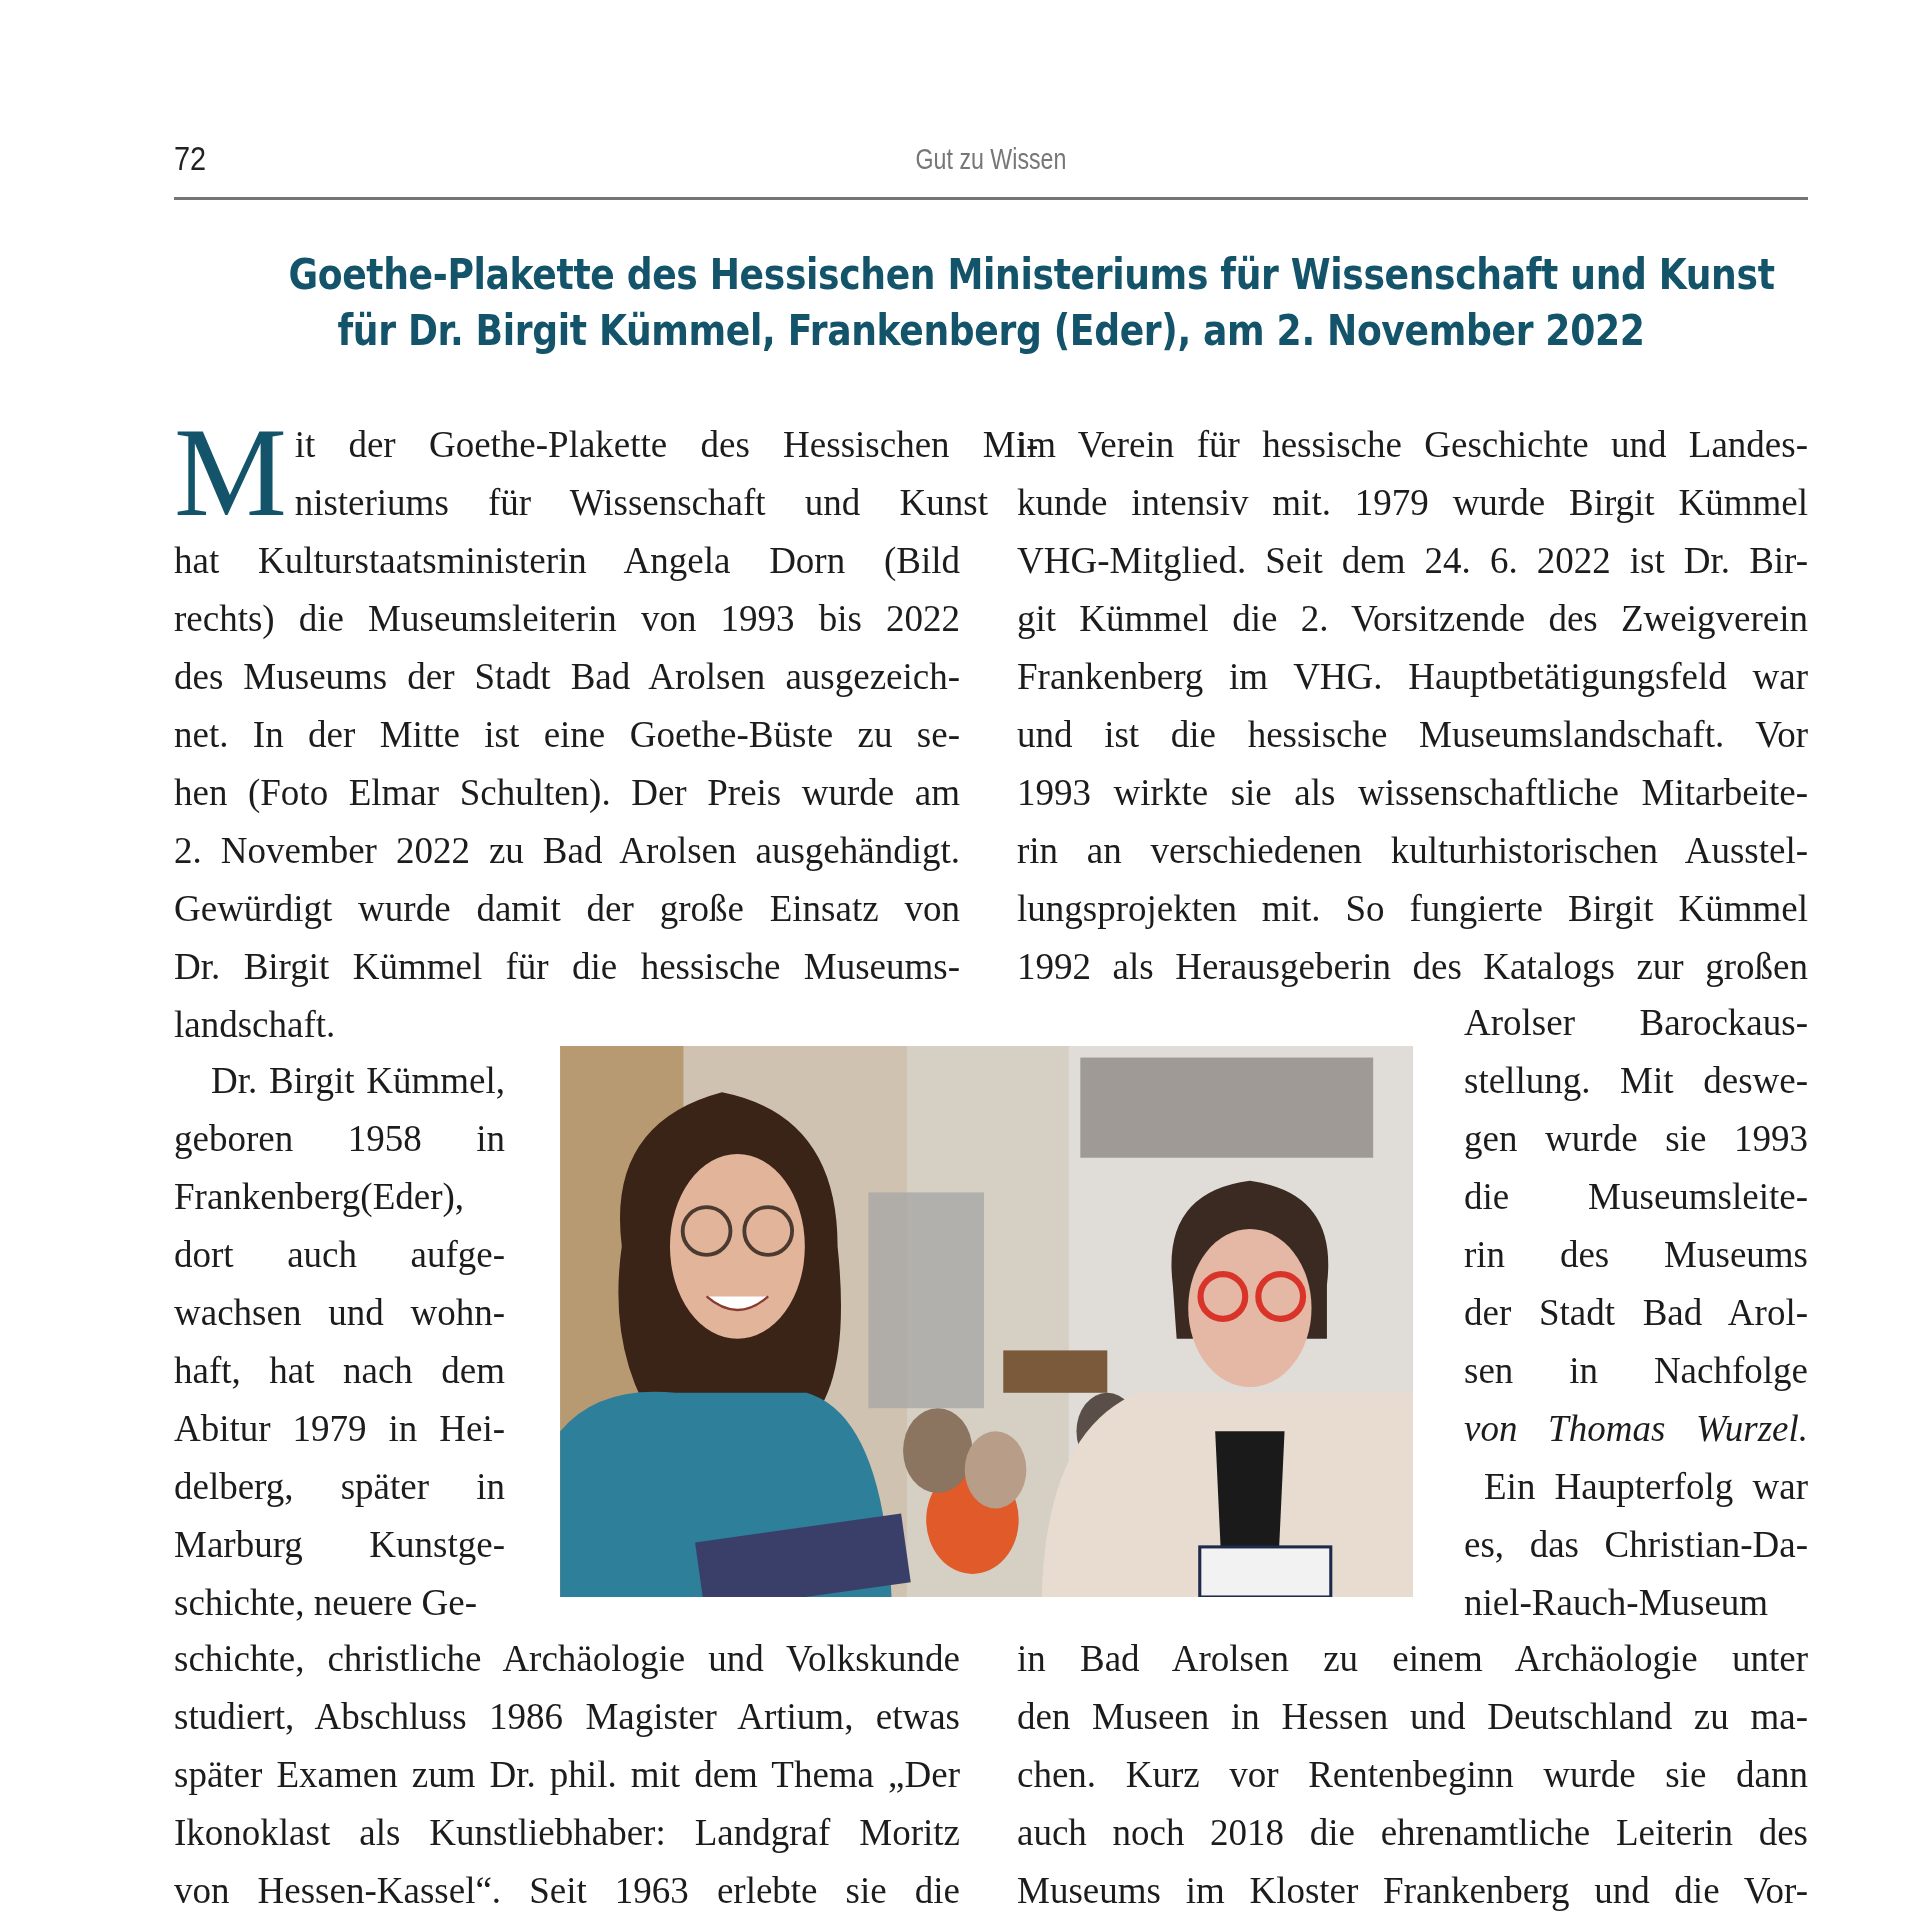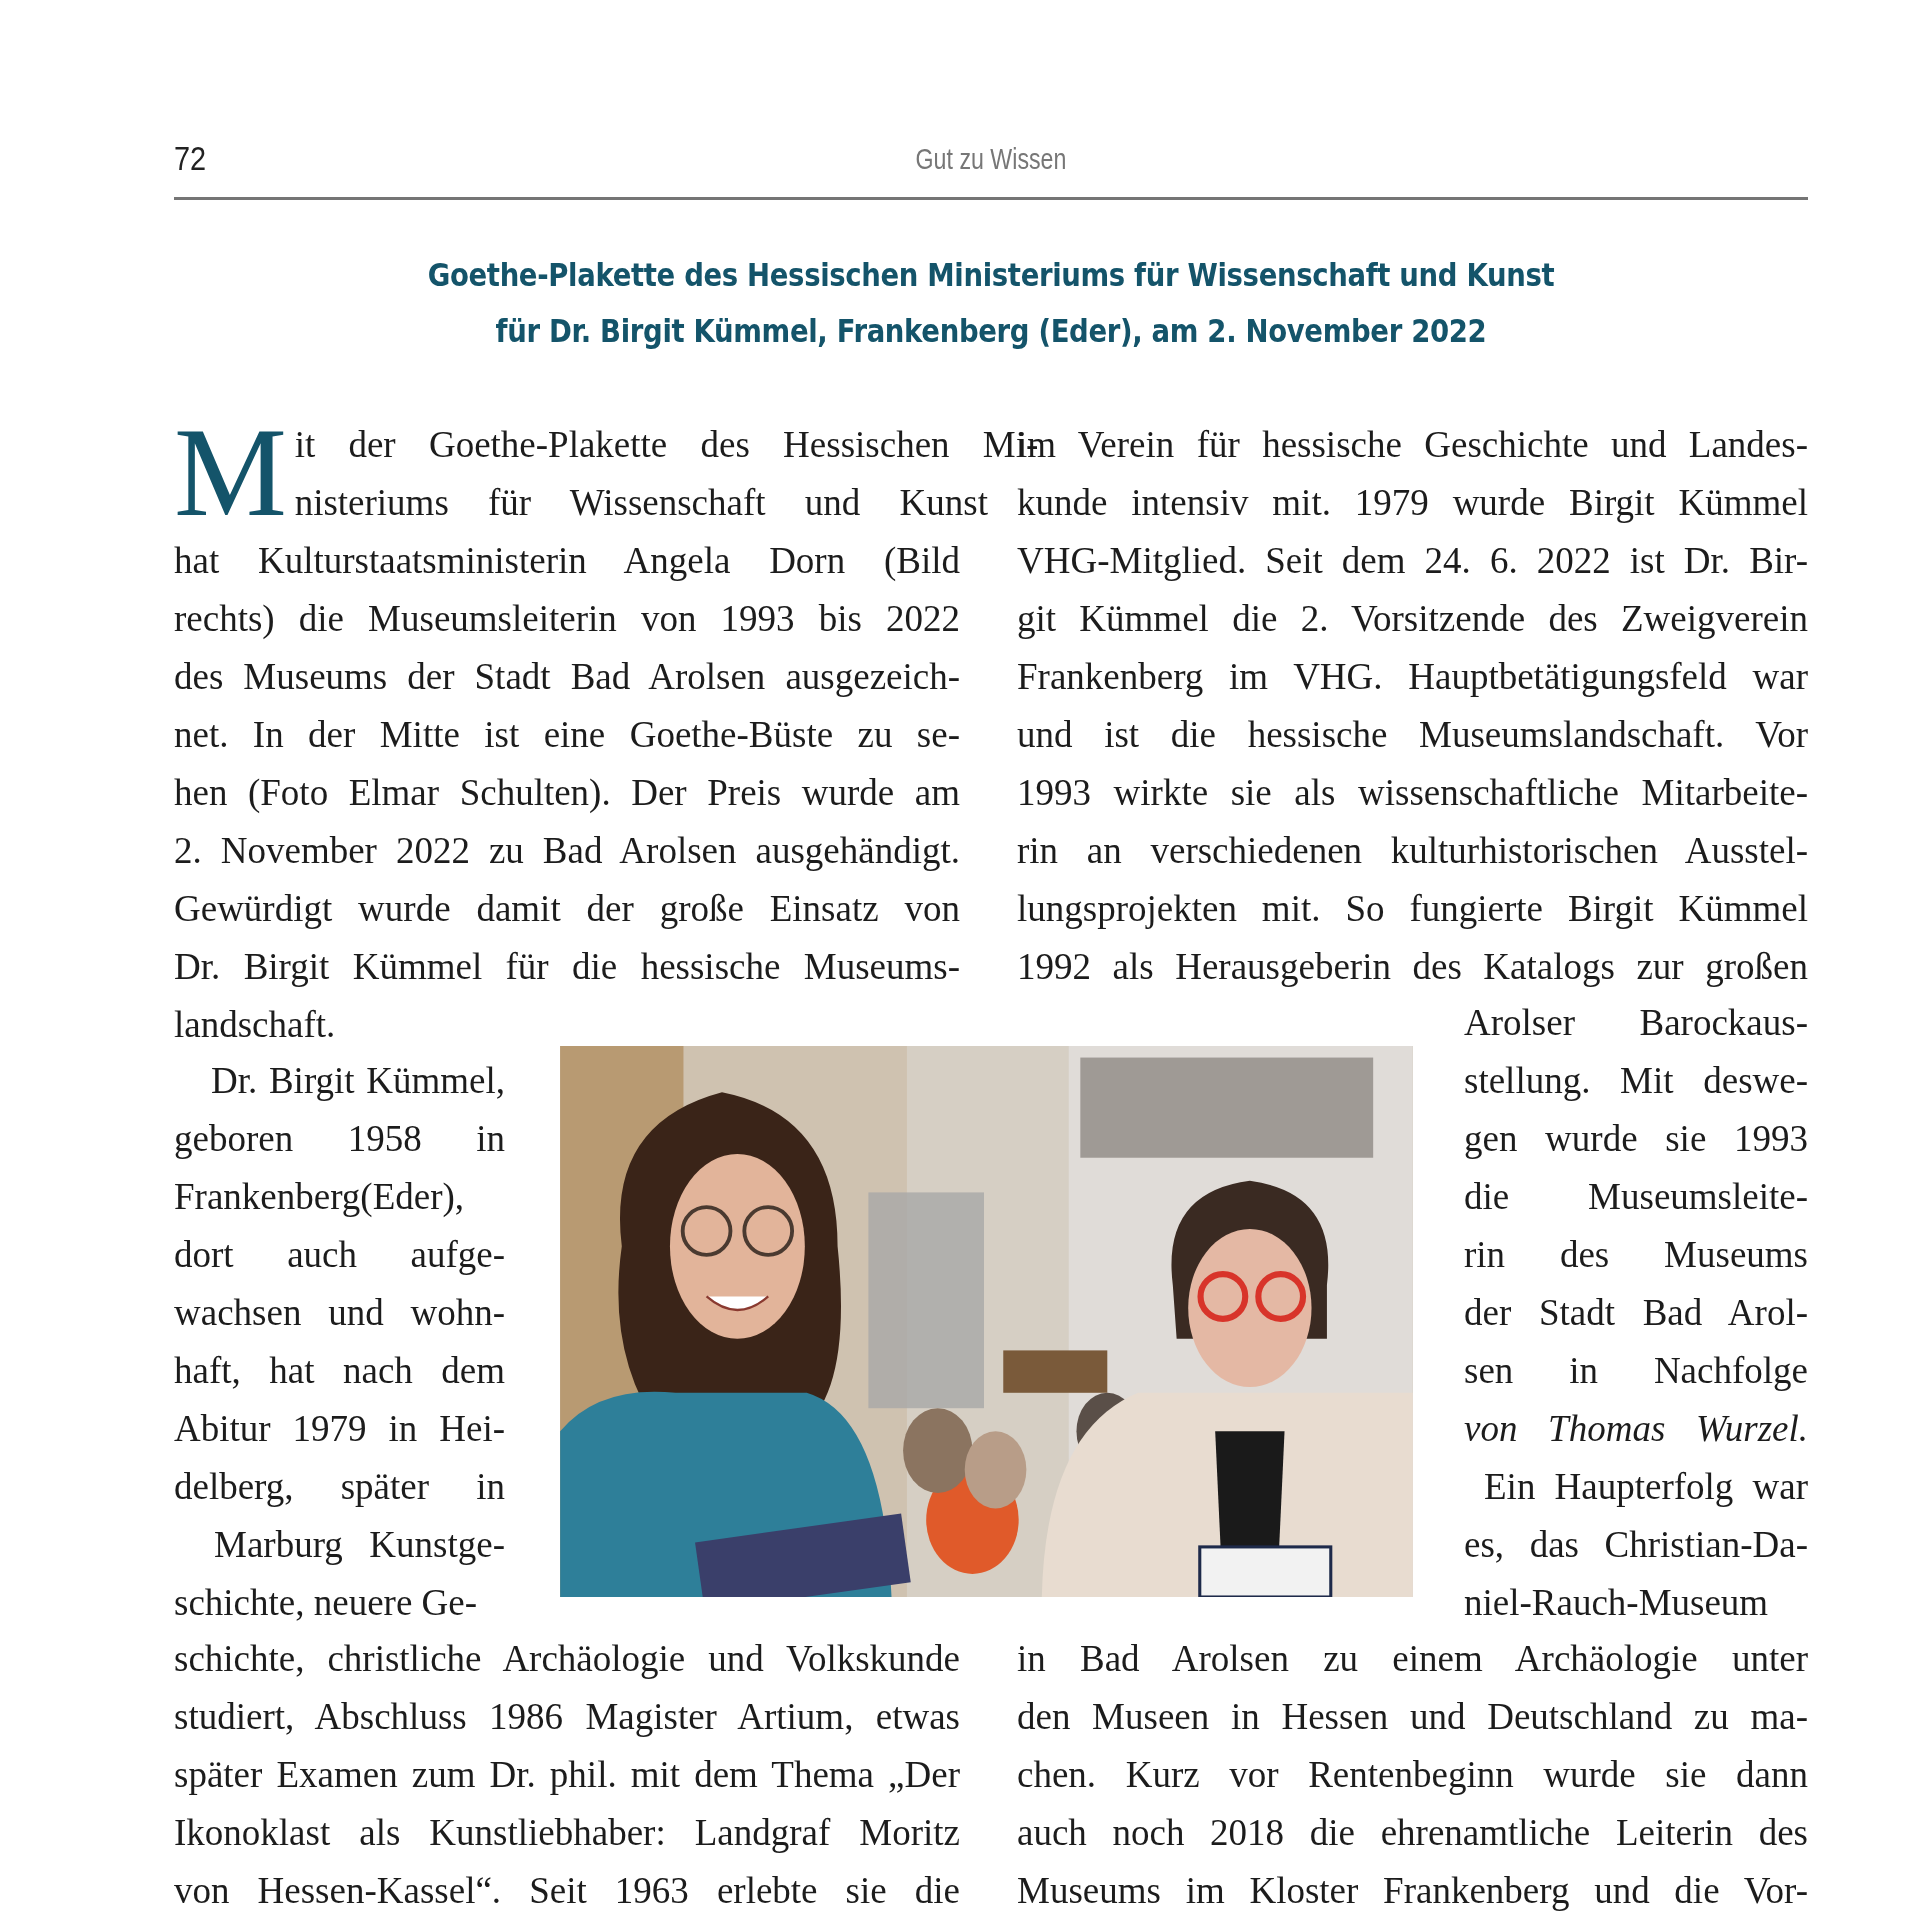--- a/index.html
+++ b/index.html
@@ -6,21 +6,21 @@
   body { width:1965px; height:2774px; position:relative; overflow:hidden; }
   .page { position:absolute; left:0; top:0; width:1965px; height:2774px; background:#fff; }
 
   .running-head { position:absolute; top:139px; left:174px; width:1634px; height:46px;
     font-family:"DejaVu Sans Condensed","DejaVu Sans",sans-serif; font-size:30px; }
   .page-num { position:absolute; left:0; top:0; color:#222; font-family:"Liberation Sans Narrow","Liberation Sans",sans-serif; font-size:34px; transform:scaleX(0.85); transform-origin:left; }
   .section-name { position:absolute; left:0; right:0; top:3.9px; text-align:center; color:#777; font-family:"Liberation Sans",sans-serif; font-size:29px; transform:scaleX(0.8); }
   .head-rule { position:absolute; left:174px; top:197px; width:1634px; height:2.7px; background:#757575; }
 
   .title { position:absolute; left:174px; width:1634px; text-align:center; color:#14546a;
-    font-family:"DejaVu Sans",sans-serif; font-weight:bold; font-size:32px; letter-spacing:-0.4px; }
+    font-family:"DejaVu Sans",sans-serif; font-weight:bold; font-size:42px; letter-spacing:-0.4px; }
   .title .line { display:block; height:56px; line-height:56px; transform:scaleX(0.86); }
   .t1 { top:247px; }
 
   .col { position:absolute; font-family:"Liberation Serif",serif; font-size:37px; color:#1c1c1c; line-height:58px; text-align:justify; }
   .line { display:block; white-space:nowrap; }
   .jl { text-align:justify; text-align-last:justify; }
   .dropcap { float:left; font-family:"Liberation Serif",serif; color:#14546a; font-size:127px; line-height:104px; height:104px; margin:3.9px 7.7px 0 0; }
 
   .photo { position:absolute; left:560px; top:1046px; width:853px; height:551px; overflow:hidden; background:#c9bba8; }
 </style>
@@ -57,21 +57,21 @@
 
   <div class="col" style="left:174px; top:1052px; width:331px;">
     <span class="line jl" style="padding-left: 37px; white-space: nowrap;"><span style="white-space: nowrap; word-spacing: 0px;">Dr. Birgit Kümmel,</span></span>
     <span class="line jl" style="white-space: nowrap;"><span style="white-space: nowrap; word-spacing: 0px;">geboren 1958 in</span></span>
     <span class="line jl" style="white-space: nowrap;"><span style="white-space: nowrap;">Frankenberg(Eder),</span></span>
     <span class="line jl" style="white-space: nowrap;"><span style="white-space: nowrap; word-spacing: 0px;">dort auch aufge-</span></span>
     <span class="line jl" style="white-space: nowrap;"><span style="white-space: nowrap; word-spacing: 0px;">wachsen und wohn-</span></span>
     <span class="line jl" style="white-space: nowrap;"><span style="white-space: nowrap; word-spacing: 0px;">haft, hat nach dem</span></span>
     <span class="line jl" style="white-space: nowrap;"><span style="white-space: nowrap; word-spacing: 0px;">Abitur 1979 in Hei-</span></span>
     <span class="line jl" style="white-space: nowrap;"><span style="white-space: nowrap; word-spacing: 0px;">delberg, später in</span></span>
-    <span class="line jl" style="white-space: nowrap; margin-left: 40px;"><span style="white-space: nowrap; word-spacing: 0px;">Marburg Kunstge-</span></span>
+    <span class="line jl" style="white-space: nowrap;"><span style="white-space: nowrap; word-spacing: 0px;">Marburg Kunstge-</span></span>
     <span class="line" style="white-space: nowrap;"><span style="white-space: nowrap;">schichte, neuere Ge-</span></span>
   </div>
 
   <div class="col" style="left:174px; top:1630px; width:786px;">
     <span class="line jl" style="white-space: nowrap;"><span style="white-space: nowrap; word-spacing: 0px;">schichte, christliche Archäologie und Volkskunde</span></span>
     <span class="line jl" style="white-space: nowrap;"><span style="white-space: nowrap; word-spacing: 0px;">studiert, Abschluss 1986 Magister Artium, etwas</span></span>
     <span class="line jl" style="white-space: nowrap;"><span style="white-space: nowrap; word-spacing: 0px;">später Examen zum Dr. phil. mit dem Thema „Der</span></span>
     <span class="line jl" style="white-space: nowrap;"><span style="white-space: nowrap; word-spacing: 0px;">Ikonoklast als Kunstliebhaber: Landgraf Moritz</span></span>
     <span class="line jl" style="white-space: nowrap;"><span style="white-space: nowrap; word-spacing: 0px;">von Hessen-Kassel“. Seit 1963 erlebte sie die</span></span>
     <span class="line jl" style="white-space: nowrap;"></span>

